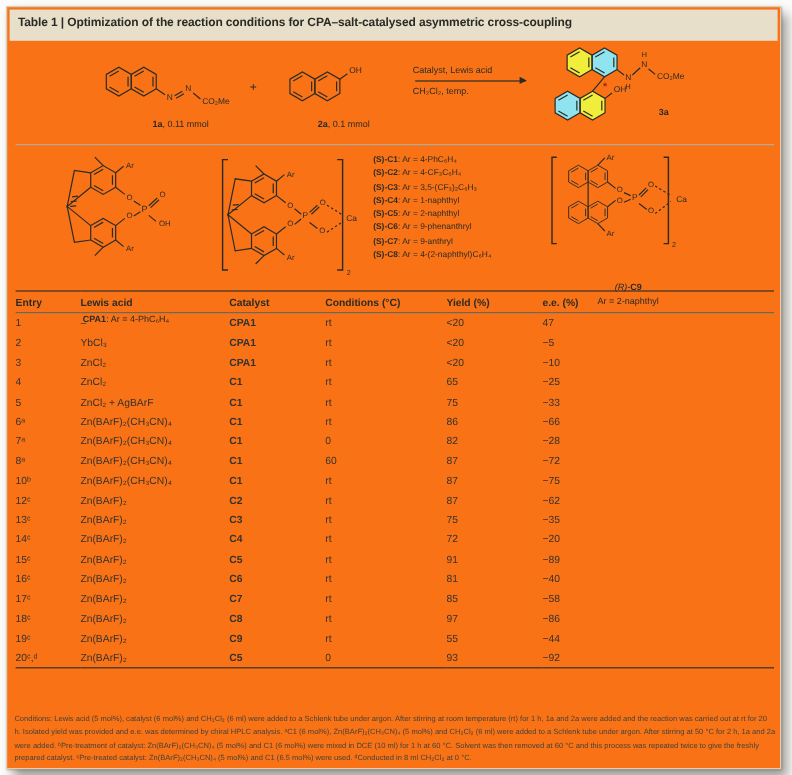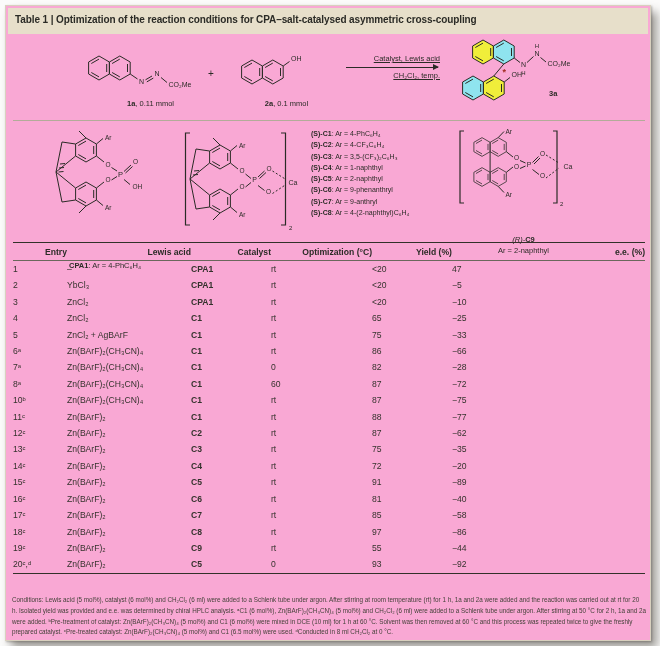--- a/index.html
+++ b/index.html
@@ -4,43 +4,43 @@
 <style>
   html,body{margin:0;padding:0;}
   body{
     width:660px;height:646px;position:relative;overflow:hidden;
     background:#fbfbfa;
     font-family:"Liberation Sans","DejaVu Sans",sans-serif;
     color:#2b2b26;
   }
   .card{
     position:absolute;left:5px;top:5px;width:646px;height:636px;
-    background:#f9a8d4;
+    background:#f97316;
     box-shadow:6px 7px 9px rgba(45,40,30,.45),1px 1px 2px rgba(45,40,30,.3);
     border:1px solid #d8d0be;box-sizing:border-box;
   }
   .title-strip{position:absolute;left:2px;top:2px;right:2px;height:26px;background:#e7dfca;}
   .title{position:absolute;left:9px;top:8px;font-size:10px;font-weight:bold;letter-spacing:-.1px;}
   .abs{position:absolute;}
   .cap{font-size:7.5px;text-align:center;}
   .cap b{font-weight:bold;}
   .plus{font-size:10px;text-align:center;}
-  .arrow-block{width:96px;text-align:right;font-size:7.5px;text-decoration:underline;}
+  .arrow-block{width:96px;text-align:left;font-size:7.5px;}
   .arrow-line{position:relative;height:1px;background:#2b2b26;margin:4px 2px 3px 2px;}
   .arrow-head{position:absolute;right:-1px;top:-3px;width:0;height:0;
     border-left:6px solid #2b2b26;border-top:3.5px solid transparent;border-bottom:3.5px solid transparent;}
   .divider{height:1px;background:#b3ab99;}
   .struct-label{font-size:7.5px;text-align:center;margin-top:27px;}
   .struct-label b{font-weight:bold;}
   .struct-label i{font-style:italic;}
   .cl-list{font-size:7px;line-height:11.3px;white-space:nowrap;}
   .cl-name{font-weight:bold;}
   table.results{border-collapse:collapse;table-layout:fixed;width:632px;}
   table.results th{
-    font-size:8.6px;font-weight:bold;text-align:right;padding:4px 0 3px 0;
+    font-size:8.6px;font-weight:bold;text-align:left;padding:4px 0 3px 0;
     border-top:1.6px solid #33312a;border-bottom:1px solid #6b675c;
   }
   table.results td{
     font-size:8.6px;height:16.4px;line-height:16.4px;padding:0;
     white-space:nowrap;overflow:hidden;color:#34322c;
   }
   table.results tbody tr:last-child td{border-bottom:1.6px solid #33312a;}
   td.c-cat{font-weight:bold;color:#2b2b26;}
   .footnote{font-size:6.3px;line-height:10.8px;color:#45423a;text-align:left;}
   svg text{font-family:"Liberation Sans","DejaVu Sans",sans-serif;}
@@ -275,21 +275,21 @@
         <col style="width:80px">
       <col style="width:101px">
         <col style="width:80px">
         <col style="width:193px">
     </colgroup>
     <thead>
       <tr>
         <th>Entry</th>
         <th>Lewis acid</th>
         <th>Catalyst</th>
-        <th>Optimization (°C)</th>
+        <th>Conditions (°C)</th>
         <th>Yield (%)</th>
         <th>e.e. (%)</th>
       </tr>
     </thead>
     <tbody>
 
         <tr>
           <td>1</td>
           <td>–</td>
           <td class="c-cat">CPA1</td>
@@ -364,28 +364,20 @@
 
         <tr>
           <td>10ᵇ</td>
           <td>Zn(BArF)₂(CH₃CN)₄</td>
           <td class="c-cat">C1</td>
           <td>rt</td>
           <td>87</td>
           <td>−75</td>
         </tr>
 
-        <tr>
-          <td>11ᶜ</td>
-          <td>Zn(BArF)₂</td>
-          <td class="c-cat">C1</td>
-          <td>rt</td>
-          <td>88</td>
-          <td>−77</td>
-        </tr>
 
         <tr>
           <td>12ᶜ</td>
           <td>Zn(BArF)₂</td>
           <td class="c-cat">C2</td>
           <td>rt</td>
           <td>87</td>
           <td>−62</td>
         </tr>
 

